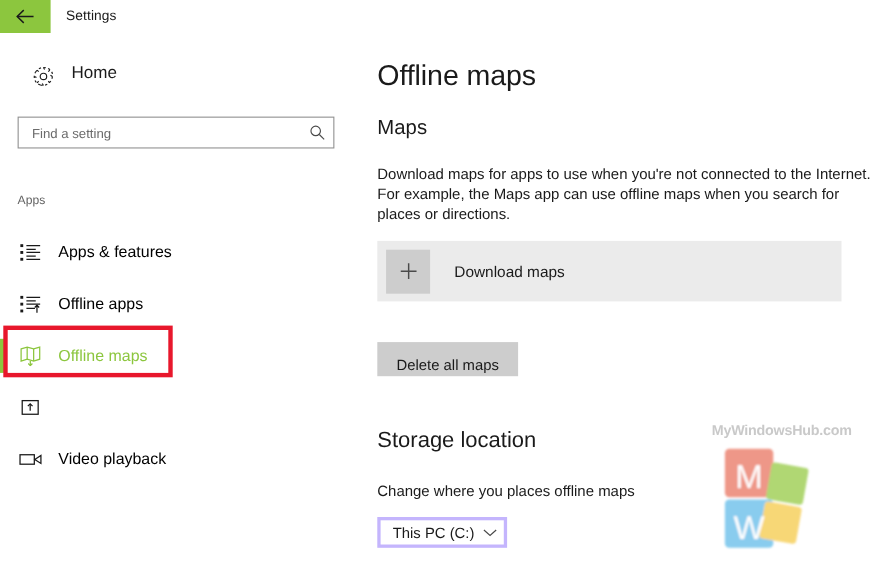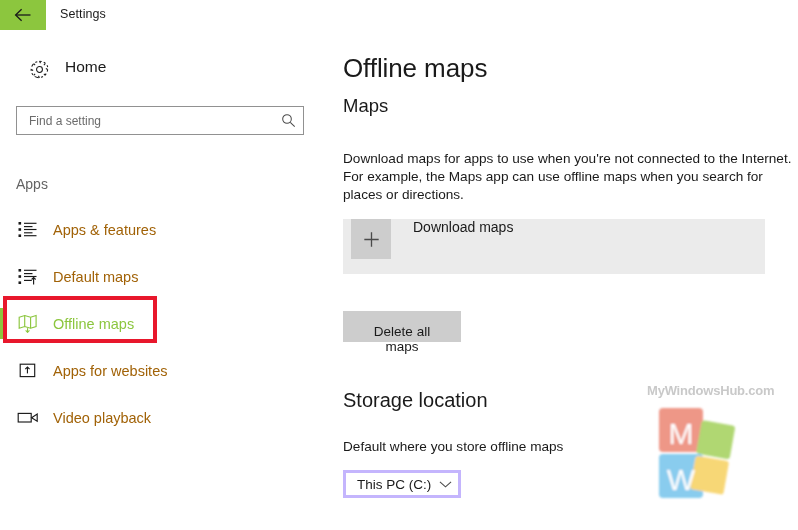--- a/index.html
+++ b/index.html
@@ -98,21 +98,21 @@
     display: flex;
     align-items: center;
     justify-content: center;
     cursor: pointer;
   }
 
   #category-label {
     position: absolute;
     left: 16px;
     top: 146px;
-    font-size: 14px;
+    font-size: 11px;
     color: #636363;
   }
 
   .nav-list {
     position: absolute;
     left: 0;
     top: 176px;
     width: 330px;
   }
   .nav-item {
@@ -128,21 +128,21 @@
     width: 24px;
     height: 24px;
     display: flex;
     align-items: center;
     justify-content: center;
     flex: 0 0 24px;
   }
   .nav-item .lbl {
     margin-left: 13px;
     font-size: 14.5px;
-    color: #a16207;
+    color: #000000;
     white-space: nowrap;
   }
   .nav-item.selected .lbl { color: #8CC63E; }
   .nav-item.selected::before {
     content: "";
     position: absolute;
     left: 0;
     top: 8px;
     bottom: 8px;
     width: 4px;
@@ -176,21 +176,21 @@
     left: 13px;
     top: 23px;
     font-size: 26px;
     font-weight: 400;
     color: #1a1a1a;
     letter-spacing: -0.1px;
   }
   #section-maps-title {
     position: absolute;
     left: 13px;
-    top: 65px;
+    top: 75px;
     font-size: 18.5px;
     font-weight: 400;
     color: #1a1a1a;
   }
   #maps-description {
     position: absolute;
     left: 13px;
     top: 120px;
     width: 456px;
     font-size: 13.6px;
@@ -199,21 +199,21 @@
   }
 
   #download-maps-row {
     position: absolute;
     left: 13px;
     top: 189px;
     width: 422px;
     height: 55px;
     background: #ebebeb;
     display: flex;
-    align-items: flex-start;
+    align-items: center;
     cursor: pointer;
   }
   #download-maps-plus {
     width: 40px;
     height: 40px;
     margin-left: 8px;
     background: #cdcdcd;
     display: flex;
     align-items: center;
     justify-content: center;
@@ -222,21 +222,21 @@
   #download-maps-label {
     margin-left: 22px;
     font-size: 14px;
     color: #1a1a1a;
   }
 
   #delete-all-maps-button {
     position: absolute;
     left: 13px;
     top: 281px;
-    width: 118px;
+    width: 128px;
     height: 31px;
     background: #cdcdcd;
     border: none;
     font-family: "Liberation Sans", sans-serif;
     font-size: 13.5px;
     color: #1a1a1a;
     cursor: pointer;
     padding: 13px;
   }
 
@@ -383,21 +383,21 @@
           <g stroke="#1a1a1a" stroke-width="1.15" fill="none">
             <path d="M6 2.3 L18.5 2.3"></path>
             <path d="M6 5.6 L14.5 5.6"></path>
             <path d="M6 8.5 L18.5 8.5"></path>
             <path d="M6 12.4 L13.8 12.4"></path>
             <path d="M15.6 9.6 L15.6 16.4"></path>
             <path d="M13.6 11.5 L15.6 9.5 L17.6 11.5"></path>
           </g>
         </svg>
       </span>
-      <span class="lbl">Default maps</span>
+      <span class="lbl">Offline apps</span>
     </div>
 
     <div class="nav-item selected">
       <span class="ico">
         <svg width="21" height="19" viewBox="0 0 22 20">
           <g fill="none" stroke="#8CC63E" stroke-width="1.2">
             <path d="M1.2 3.4 L7 1.6 L13.2 3.4 L19 1.6 L19 13.2 L13.2 15 L7 13.2 L1.2 15 Z"></path>
             <path d="M7 1.6 L7 13.2"></path>
             <path d="M13.2 3.4 L13.2 15"></path>
             <path d="M10 14.9 L10 19.2"></path>
@@ -411,21 +411,20 @@
     <div class="nav-item">
       <span class="ico">
         <svg width="20" height="17" viewBox="0 0 20 17">
           <g fill="none" stroke="#1a1a1a" stroke-width="1.15">
             <rect x="2.2" y="2.2" width="14.5" height="12.4"></rect>
             <path d="M9.45 11.4 L9.45 5.2"></path>
             <path d="M7.3 7.2 L9.45 5.1 L11.6 7.2"></path>
           </g>
         </svg>
       </span>
-      <span class="lbl">Apps for websites</span>
     </div>
 
     <div class="nav-item">
       <span class="ico">
         <svg width="22" height="15" viewBox="0 0 22 15">
           <g fill="none" stroke="#1a1a1a" stroke-width="1.15">
             <rect x="1.2" y="3.4" width="13" height="8.6"></rect>
             <path d="M14.6 7.7 L20.2 4.1 L20.2 11.3 Z"></path>
           </g>
         </svg>
@@ -452,21 +451,21 @@
         <path d="M9 1.4 L9 16.6 M1.4 9 L16.6 9" stroke="#4a4a4a" stroke-width="1.4" fill="none"></path>
       </svg>
     </span>
     <span id="download-maps-label">Download maps</span>
   </div>
 
   <button id="delete-all-maps-button">Delete all maps</button>
 
   <div id="section-storage-title">Storage location</div>
 
-  <div id="storage-description">Default where you store offline maps</div>
+  <div id="storage-description">Change where you places offline maps</div>
 
   <div id="storage-select">
     <span id="storage-select-value">This PC (C:)</span>
     <span id="storage-select-chevron">
       <svg width="13" height="9" viewBox="0 0 14 9">
         <path d="M1 1.6 L7 7 L13 1.6" fill="none" stroke="#4a4a4a" stroke-width="1.15"></path>
       </svg>
     </span>
   </div>
 

